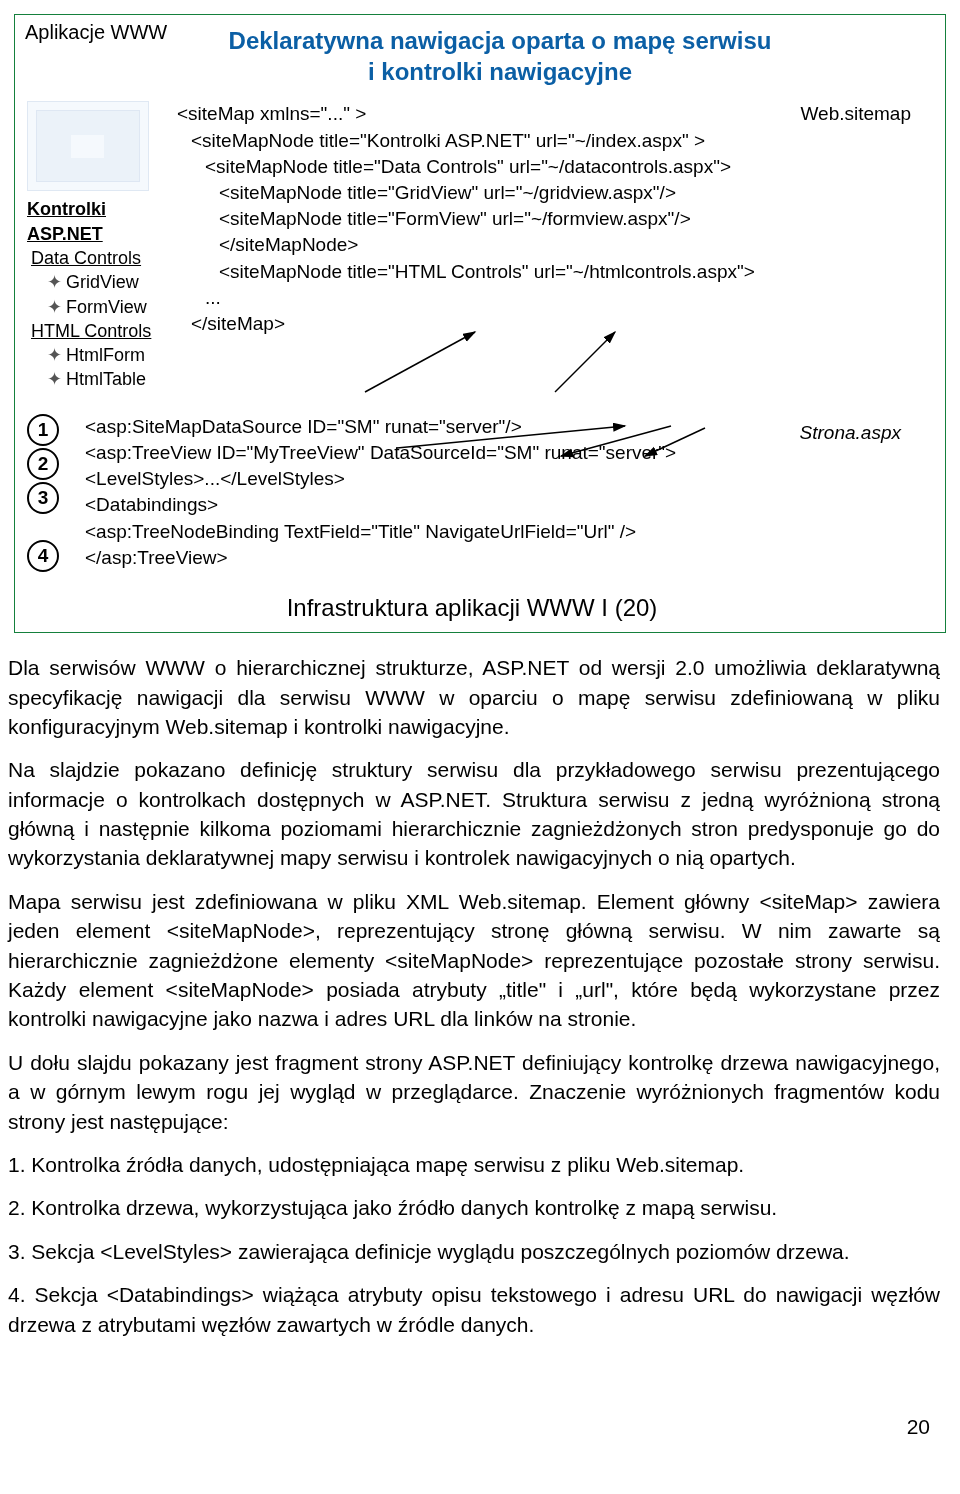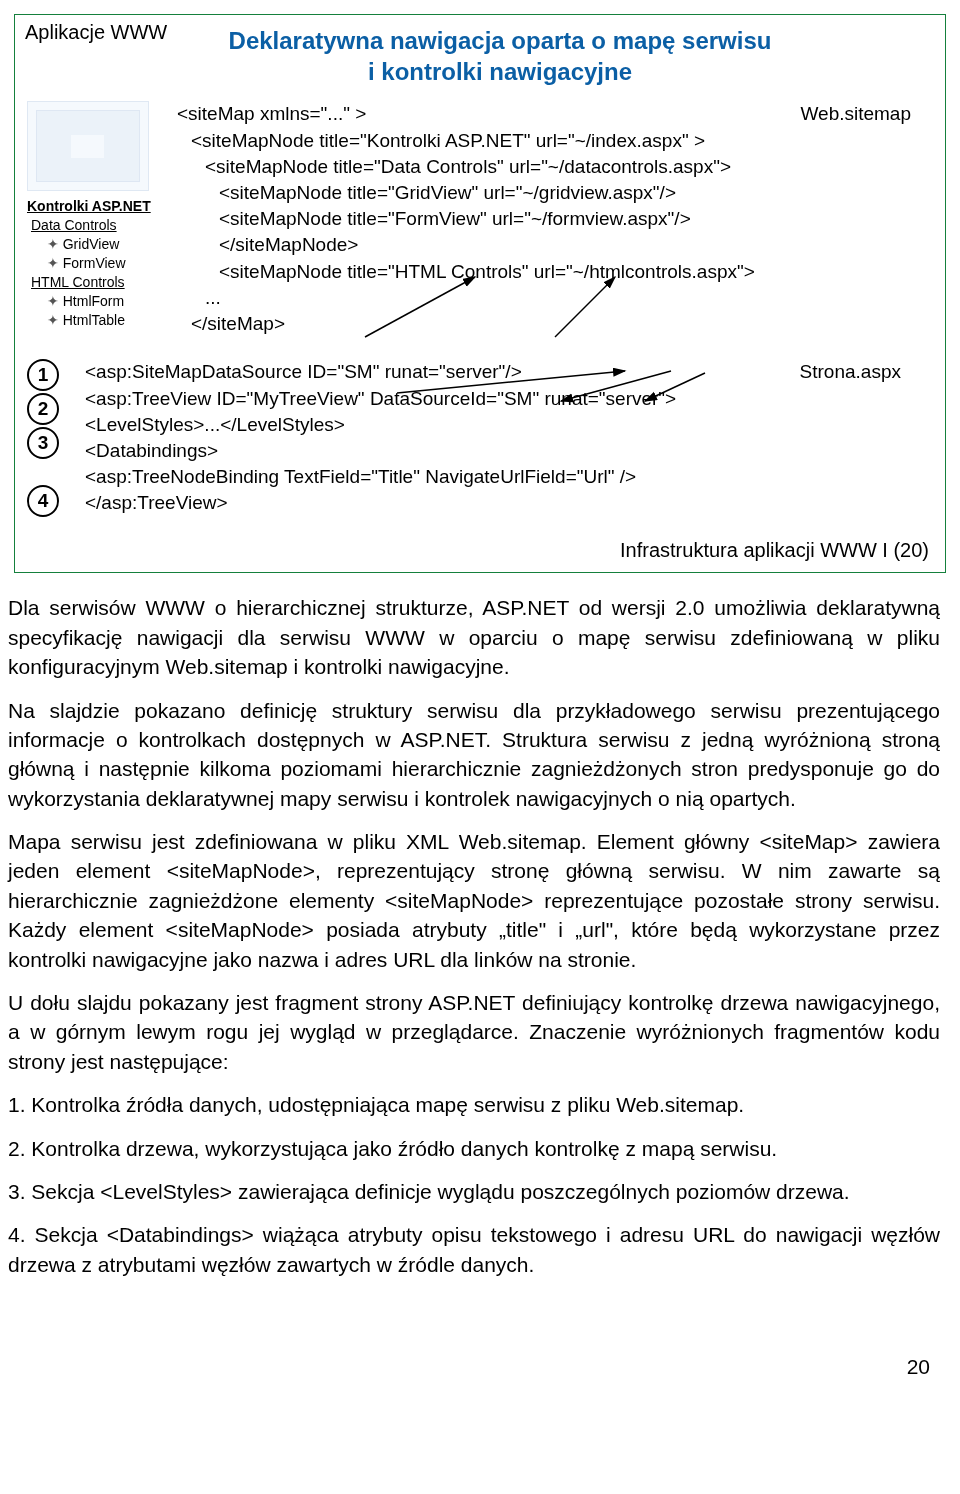--- a/index.html
+++ b/index.html
@@ -33,21 +33,21 @@
     line-height: 1.3;
   }
   .slide-body {
     display: flex;
     align-items: flex-start;
     padding: 0 14px 0 12px;
   }
   .left-col {
     width: 150px;
     flex: 0 0 150px;
-    font-size: 14px;
+    font-size: 18px;
     line-height: 1.35;
   }
   .left-col .thumb {
     width: 120px;
     height: 88px;
     border: 1px solid #dfe8f3;
     background:
       linear-gradient(#f5f9fd,#f5f9fd),
       repeating-linear-gradient(45deg,#e8eef5 0 8px,#f5f9fd 8px 16px);
     margin-bottom: 6px;
@@ -113,32 +113,33 @@
 
   .code2 {
     flex:1;
     font-size: 19px;
     line-height: 1.38;
     position:relative;
   }
   .code2 .strona {
     position:absolute;
     right: 30px;
-    top: 0;
+    top: 6px;
+    font-style: italic;
   }
 
   .svg-arrows {
     position:absolute;
     left:0; top:0;
     pointer-events:none;
   }
 
   .footer-line {
-    text-align: right;
-    font-size: 20px;
+    text-align: center;
+    font-size: 24px;
     padding: 18px 16px 2px 0;
   }
 
   .notes {
     padding: 0 20px 20px 8px;
     font-size: 21px;
     line-height: 1.4;
   }
   .notes p { margin: 0 0 14px 0; text-align: justify;}
   .page-number {

